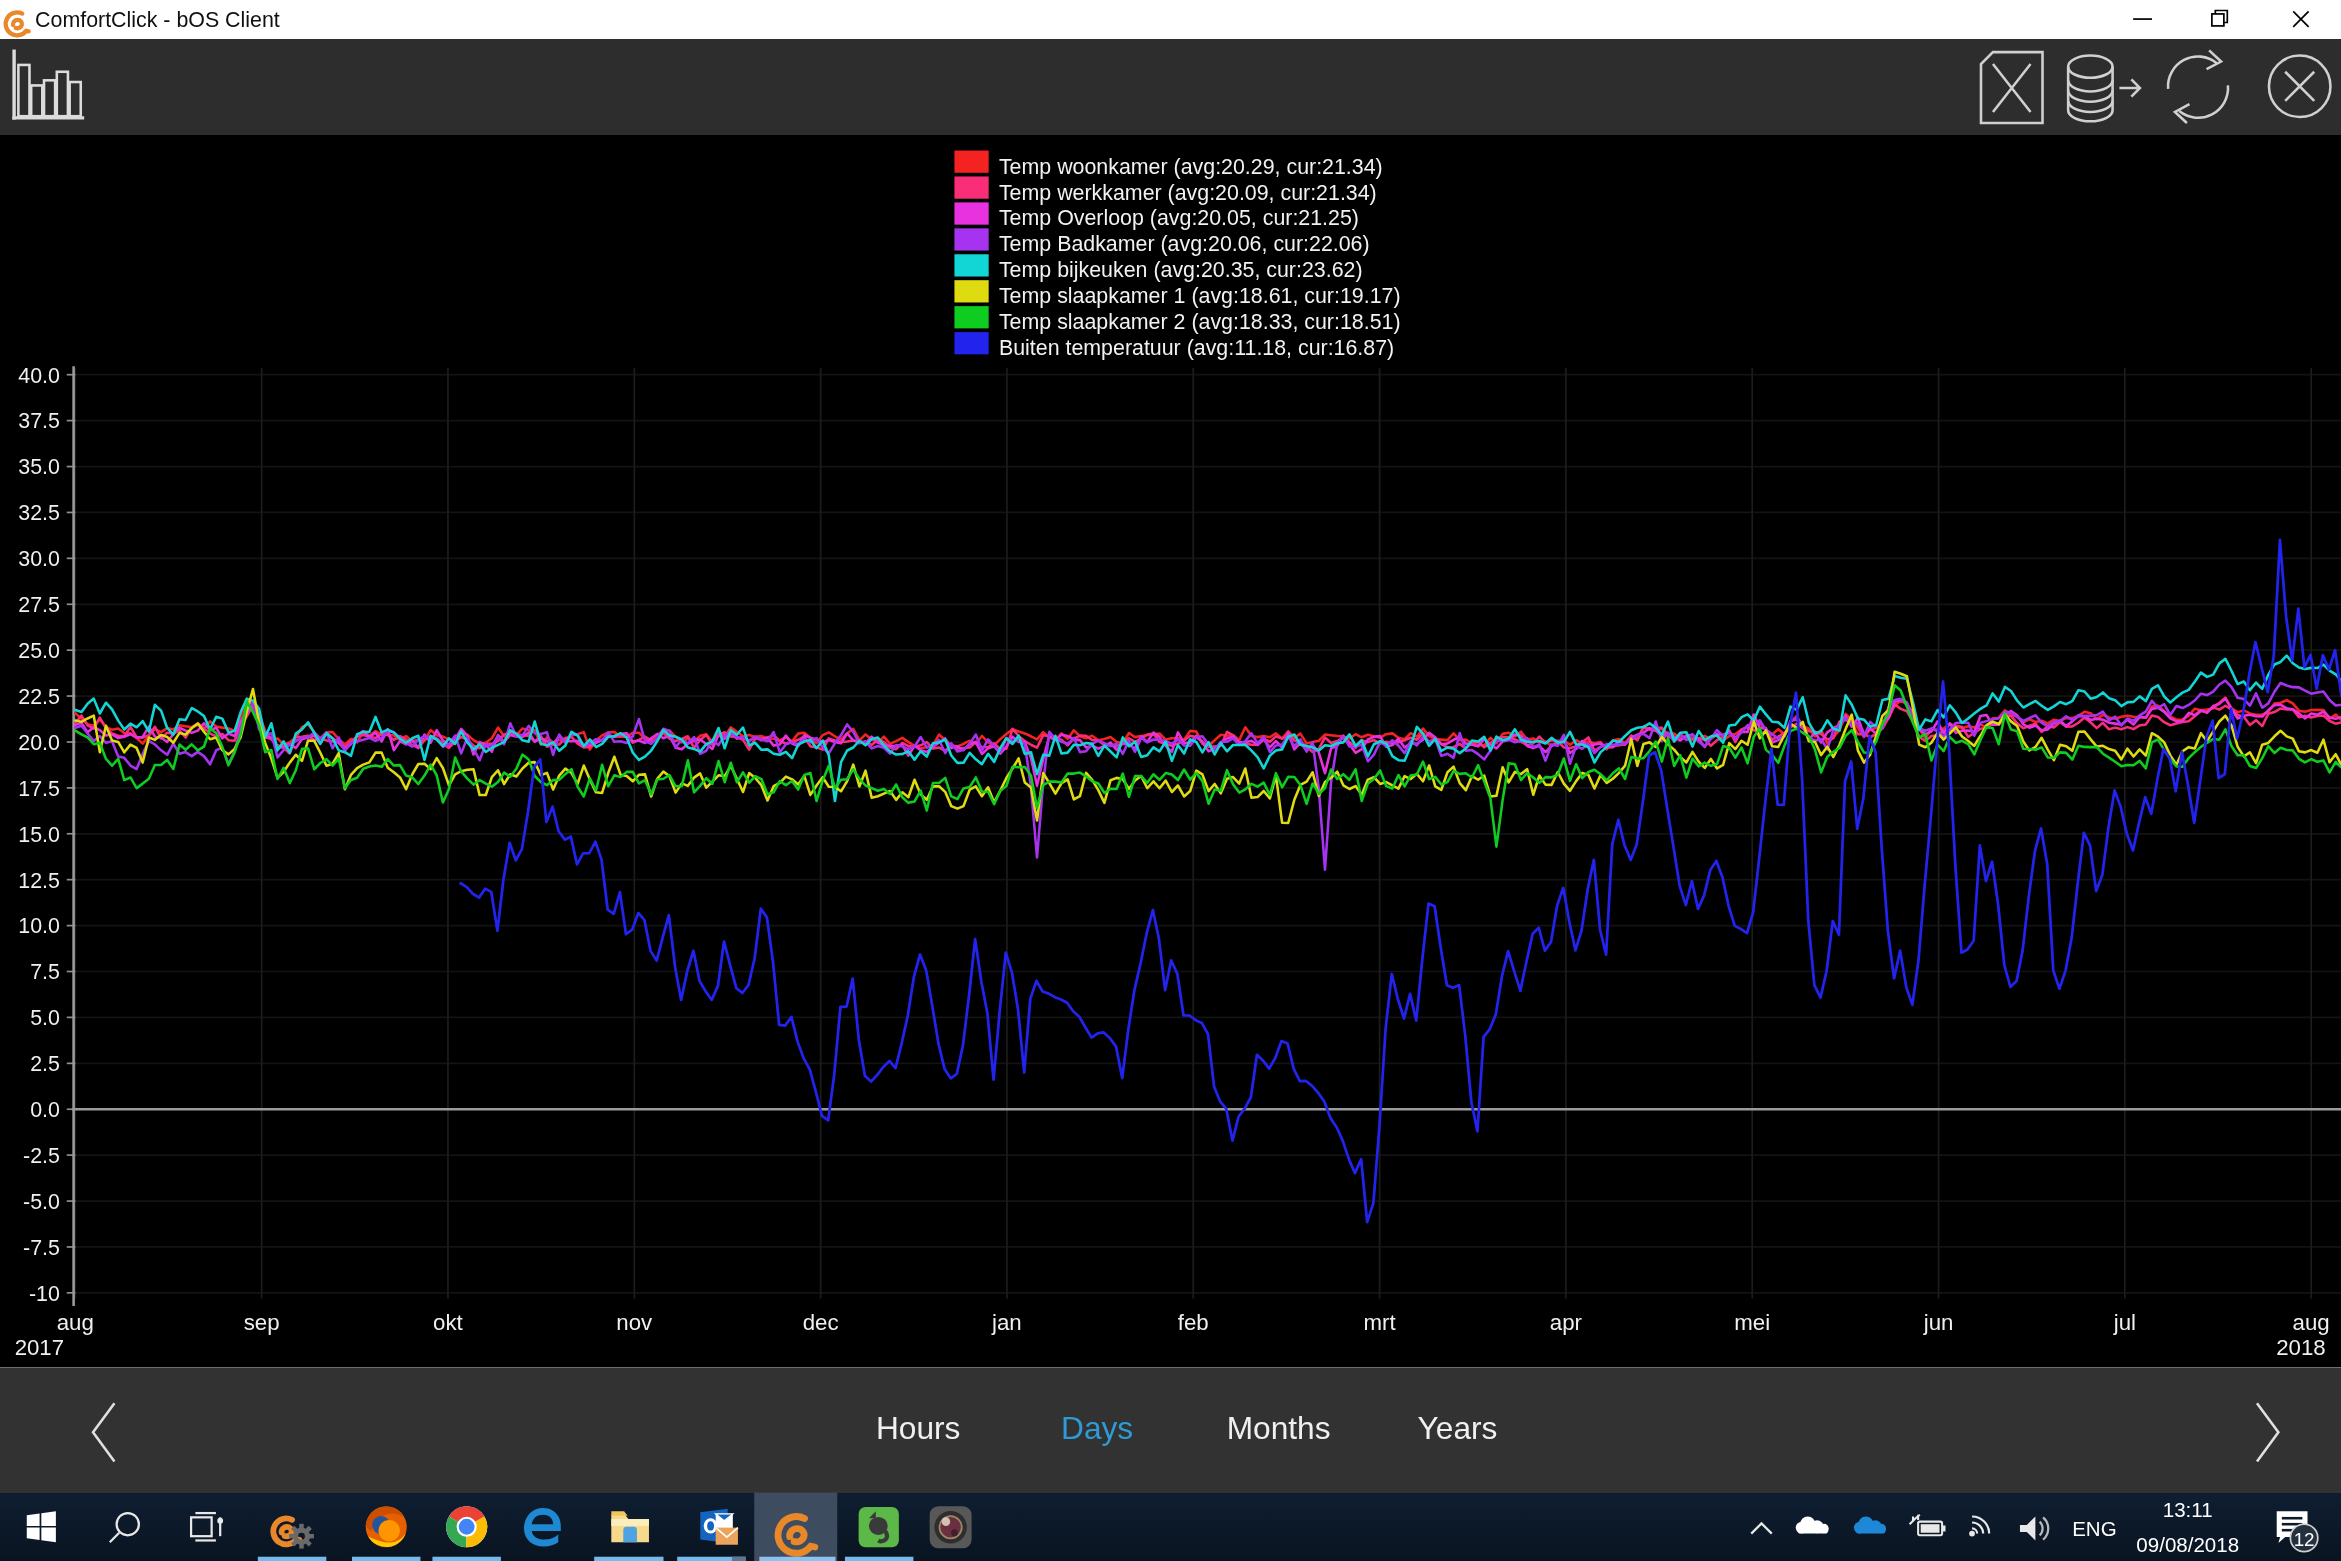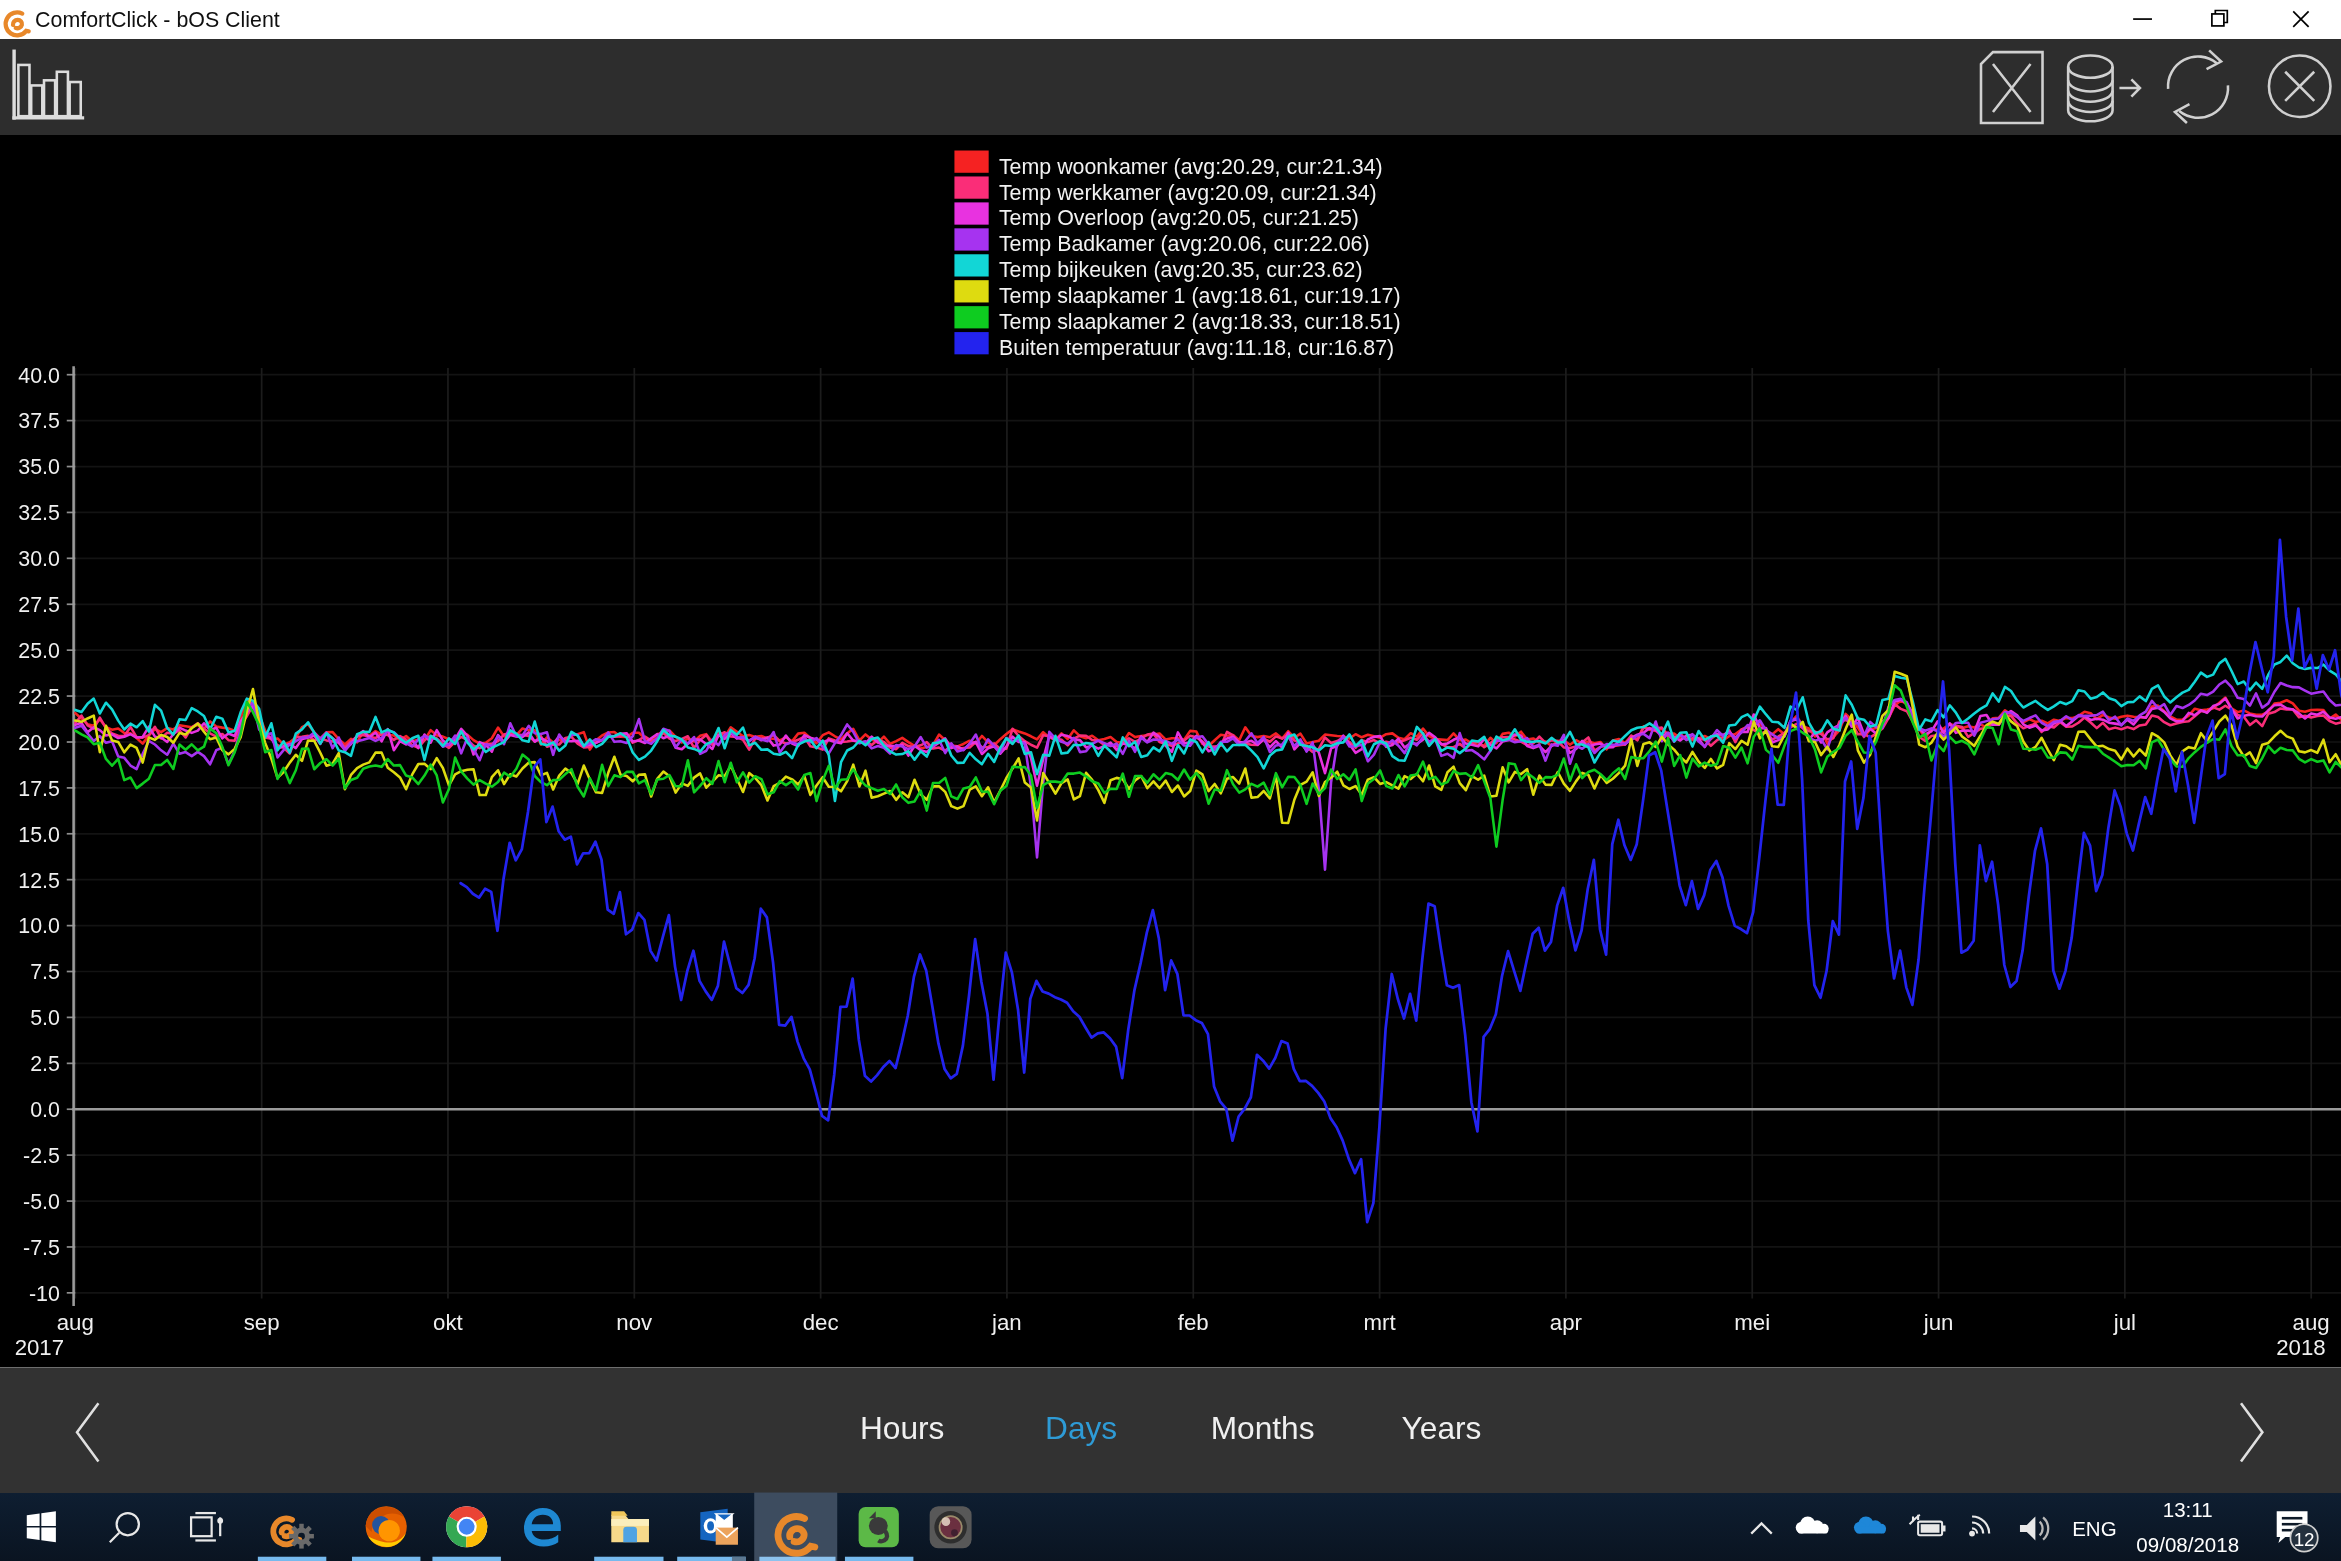--- a/index.html
+++ b/index.html
@@ -164,21 +164,21 @@
     <text x="1167" y="293.9" fill="#f2f2f2" font-size="25">Temp Badkamer (avg:20.06, cur:22.06)</text>
     <rect x="1115" y="297.2" width="40" height="26" fill="#12d6d6"></rect>
     <text x="1167" y="324.2" fill="#f2f2f2" font-size="25">Temp bijkeuken (avg:20.35, cur:23.62)</text>
     <rect x="1115" y="327.5" width="40" height="26" fill="#dedb10"></rect>
     <text x="1167" y="354.5" fill="#f2f2f2" font-size="25">Temp slaapkamer 1 (avg:18.61, cur:19.17)</text>
     <rect x="1115" y="357.8" width="40" height="26" fill="#0ecc20"></rect>
     <text x="1167" y="384.8" fill="#f2f2f2" font-size="25">Temp slaapkamer 2 (avg:18.33, cur:18.51)</text>
     <rect x="1115" y="388.1" width="40" height="26" fill="#2323ee"></rect>
     <text x="1167" y="415.1" fill="#f2f2f2" font-size="25">Buiten temperatuur (avg:11.18, cur:16.87)</text>
   </svg>
-<div style="position:absolute;left:0;top:1367px;width:2206px;height:126px"><svg width="2342" height="128" style="position:relative" viewBox="0 0 2736 149">
+<div style="position:absolute;left:16px;top:1367px;width:2206px;height:126px"><svg width="2342" height="128" style="position:relative" viewBox="0 0 2736 149">
       <path d="M 115,1637 L 90,1671 L 115,1705" transform="translate(0,-1595)" fill="none" stroke="#e0e0e0" stroke-width="3"></path>
       <path d="M 2618,1637 L 2643,1671 L 2618,1705" transform="translate(0,-1595)" fill="none" stroke="#e0e0e0" stroke-width="3"></path>
       <text x="1054" y="84" font-size="37" fill="#f0f0f0" text-anchor="middle">Hours</text>
       <text x="1263" y="84" font-size="37" fill="#2e9bd6" text-anchor="middle">Days</text>
       <text x="1475" y="84" font-size="37" fill="#f0f0f0" text-anchor="middle">Months</text>
       <text x="1684" y="84" font-size="37" fill="#f0f0f0" text-anchor="middle">Years</text>
     </svg></div>
 <svg width="2342" height="1561" style="position:absolute;left:0;top:0" viewBox="0 0 2736 1824">
     <g transform="translate(31.000000,1767.000000)" fill="#fff">
       <path d="M0,3.6 L15,1.5 L15,16 L0,16 Z"></path>

